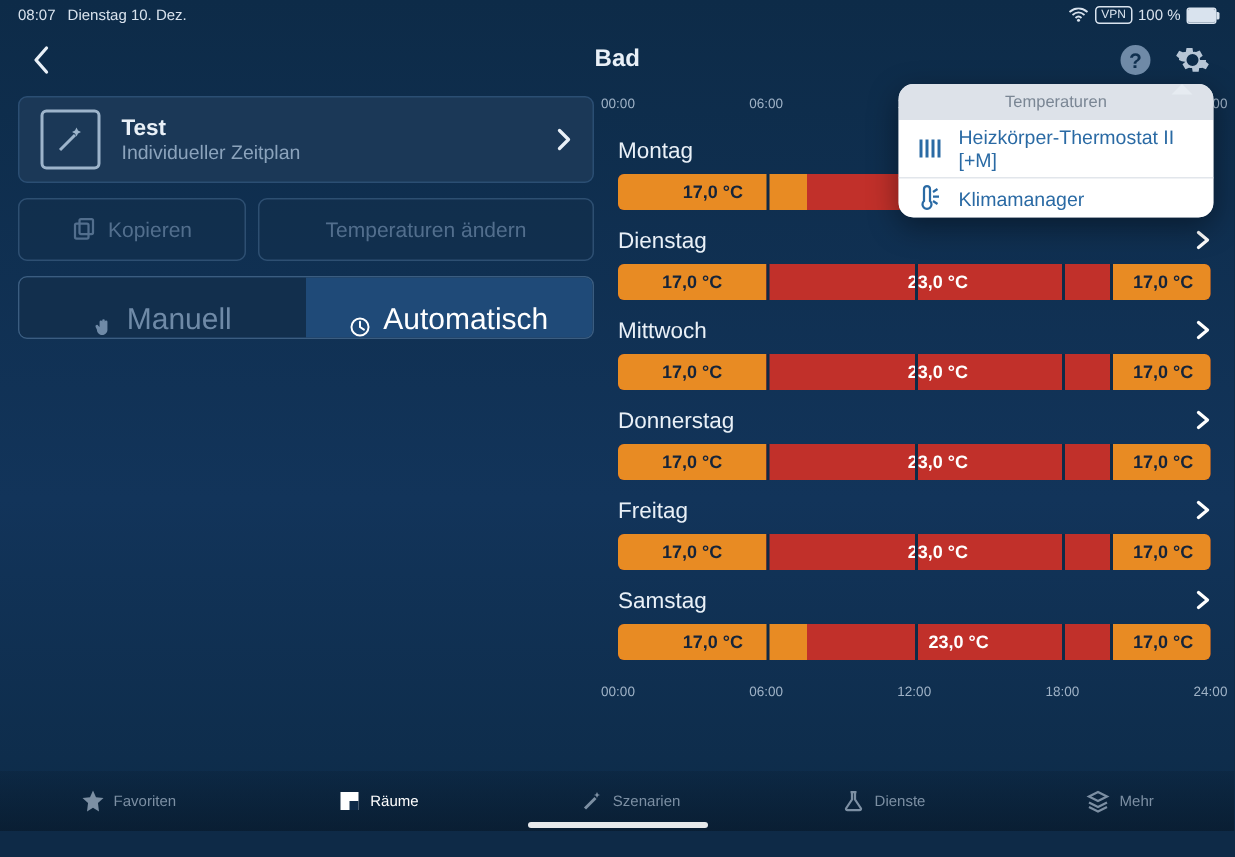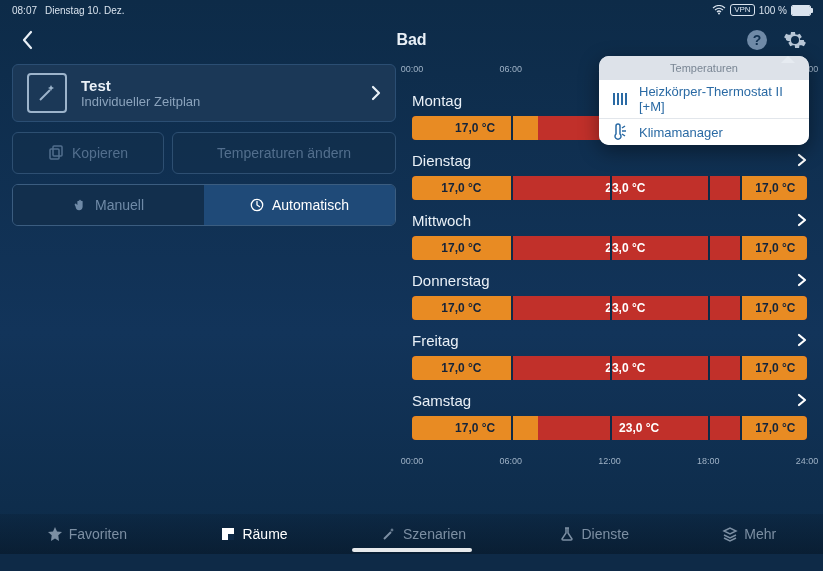--- a/index.html
+++ b/index.html
@@ -22,21 +22,21 @@
   .plan-card{background:#1b3857;border:1px solid #2b4e73;border-radius:6px;height:56px;display:flex;align-items:center;padding:0 14px;gap:14px}
   .plan-card .wand{width:36px;height:36px;border:2px solid #9db4cb;border-radius:4px;display:flex;align-items:center;justify-content:center}
   .plan-card .txt{flex:1}
   .plan-card .t1{font-size:15px;font-weight:600;color:#e9f0f7}
   .plan-card .t2{font-size:13px;color:#8ba3bc}
   .plan-card .chev{font-size:20px;color:#e9f0f7}
   .btnrow{display:flex;gap:8px;margin-top:10px}
   .btn{flex:1;height:40px;border:1px solid #3b5d80;border-radius:6px;display:flex;align-items:center;justify-content:center;gap:8px;font-size:14px;color:#6f8aa7;background:#122f4d}
   .btn.dis{opacity:.7}
   .seg{display:flex;margin-top:10px;border:1px solid #3b5d80;border-radius:6px;overflow:hidden;height:40px}
-  .seg .s{flex:1;display:flex;align-items:center;justify-content:center;gap:8px;font-size:14px}
+  .seg .s{flex:1;display:flex;align-items:flex-end;justify-content:center;gap:8px;font-size:20px}
   .seg .off{color:#6f8aa7;background:#122f4d}
   .seg .on{color:#fff;background:#1f4a78}
   .micon{width:14px;height:14px}
   
   #sched{position:absolute;top:64px;left:412px;width:395px;bottom:60px;padding-right:4px}
   .timeaxis{position:relative;height:16px;font-size:9px;color:#9fb2c6}
   .timeaxis span{position:absolute;transform:translateX(-50%)}
   .day{margin-top:8px}
   .dayhead{display:flex;align-items:center;justify-content:space-between;font-size:15px;color:#e9f0f7;height:24px}
   .dayhead .chev{font-size:18px;color:#fff}
@@ -46,21 +46,21 @@
   .seg-o.bl{border-left:2px solid #0e2a47}
   .tick{position:absolute;top:0;bottom:0;width:2px;background:#0e2a47}
   
   #popover{position:absolute;top:56px;right:14px;width:210px;background:#e6ebf1;border-radius:10px;box-shadow:0 6px 20px rgba(0,0,0,.4);color:#2a6aa4;font-size:13px;overflow:hidden}
   #popover:before{content:"";position:absolute;top:-7px;right:14px;border:7px solid transparent;border-bottom-color:#e6ebf1}
   #popover .pt{color:#7a8694;font-size:11px;text-align:center;padding:6px 0;background:#dde2e9}
   #popover .pi{display:flex;align-items:center;gap:10px;padding:4px 12px;background:#fff}
   #popover .pi+.pi{border-top:1px solid #e2e6eb}
   #popover .pi .pico{width:18px;height:18px;display:flex;align-items:center;justify-content:center;color:#2a6aa4}
   
-  #tabbar{position:absolute;bottom:0;left:0;right:0;height:40px;background:linear-gradient(180deg,rgba(7,22,38,.2),rgba(7,22,38,.6));display:flex;justify-content:space-around;align-items:center;font-size:14px;color:#7c8fa3}
+  #tabbar{position:absolute;bottom:0;left:0;right:0;height:40px;background:linear-gradient(180deg,rgba(7,22,38,.2),rgba(7,22,38,.6));display:flex;justify-content:space-around;align-items:center;font-size:10px;color:#7c8fa3}
   #tabbar .tab{display:flex;align-items:center;gap:6px}
   #tabbar .tab.on{color:#fff}
   #tabbar .ticon{width:16px;height:16px;display:flex;align-items:center;justify-content:center}
   #homebar{position:absolute;bottom:2px;left:50%;transform:translateX(-50%);width:120px;height:4px;background:#fff;border-radius:2px;opacity:.9}
   svg{display:block}
 </style>
 </head>
 <body>
 <div id="screen">
 

